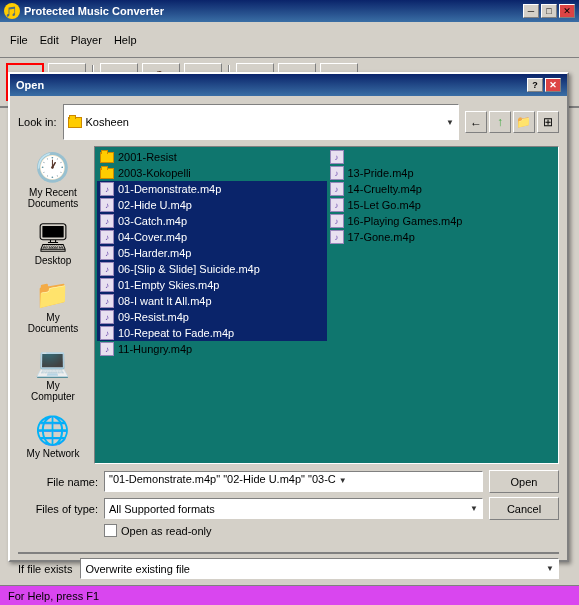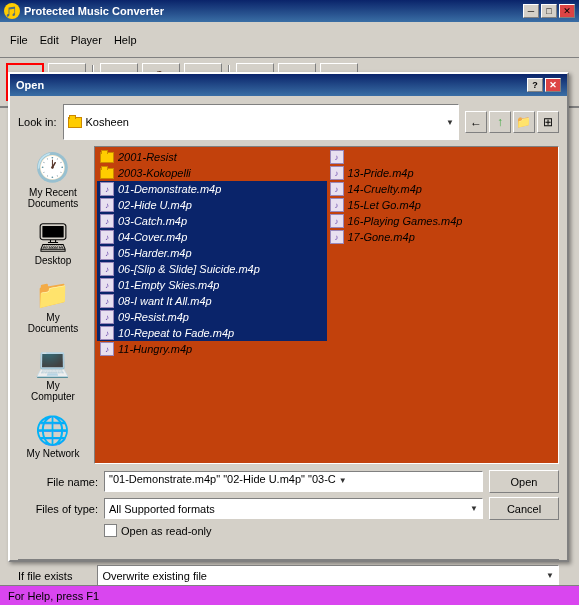--- a/index.html
+++ b/index.html
@@ -203,28 +203,27 @@
       border: 1px solid transparent;
     }
     .nav-icon {
       width: 32px; height: 32px;
       margin-bottom: 2px;
     }
 
     
     .file-list {
       flex: 1;
-      background: #c2410c;
+      background: #0f766e;
       border: 1px solid;
       border-color: #808080 #fff #fff #808080;
       overflow-y: auto;
       display: flex;
       flex-direction: column;
       padding: 2px;
-      font-style: italic;
     }
     .file-list-columns {
       display: flex;
       gap: 0;
     }
     .file-col {
       flex: 1;
       display: flex;
       flex-direction: column;
     }
@@ -585,21 +584,21 @@
         <span class="dropdown-arrow">▼</span>
       </div>
       <div class="form-btn">Cancel</div>
     </div>
 
     <div class="readonly-row">
       <div class="checkbox"></div>
       <span>Open as read-only</span>
     </div>
 
-    <div style="border-top: 2px solid #808080; margin-top: 18px; padding-top: 4px; display: flex; align-items: center; gap: 25px;">
+    <div style="border-top: 2px solid #808080; margin-top: 11px; padding-top: 4px; display: flex; align-items: center; gap: 8px;">
       <span>If file exists</span>
       <div class="form-select" style="flex:1;">
         <span>Overwrite existing file</span>
         <span class="dropdown-arrow">▼</span>
       </div>
     </div>
   </div>
 </div>
 
 <div style="position:absolute; bottom:0; left:0; right:0; height:20px; background:#d946ef; border-top:1px solid #808080; display:flex; align-items:center; padding:0 8px;">

